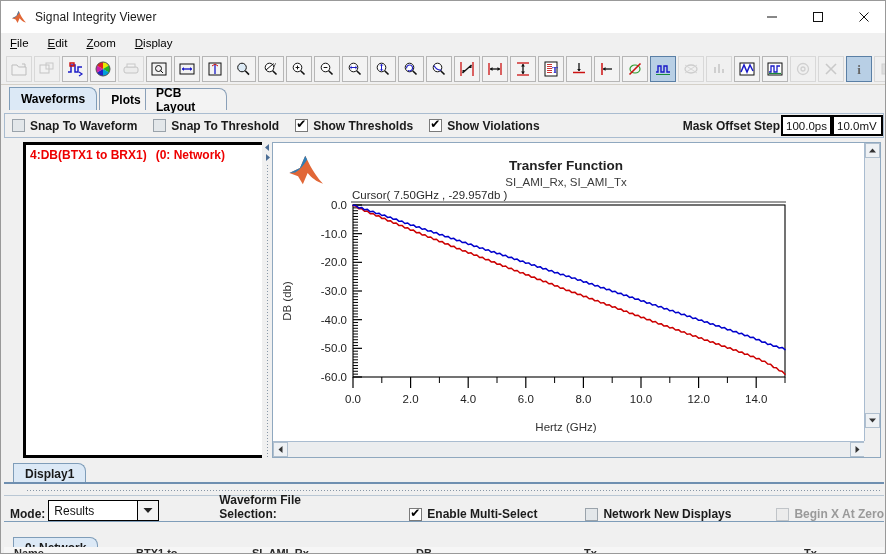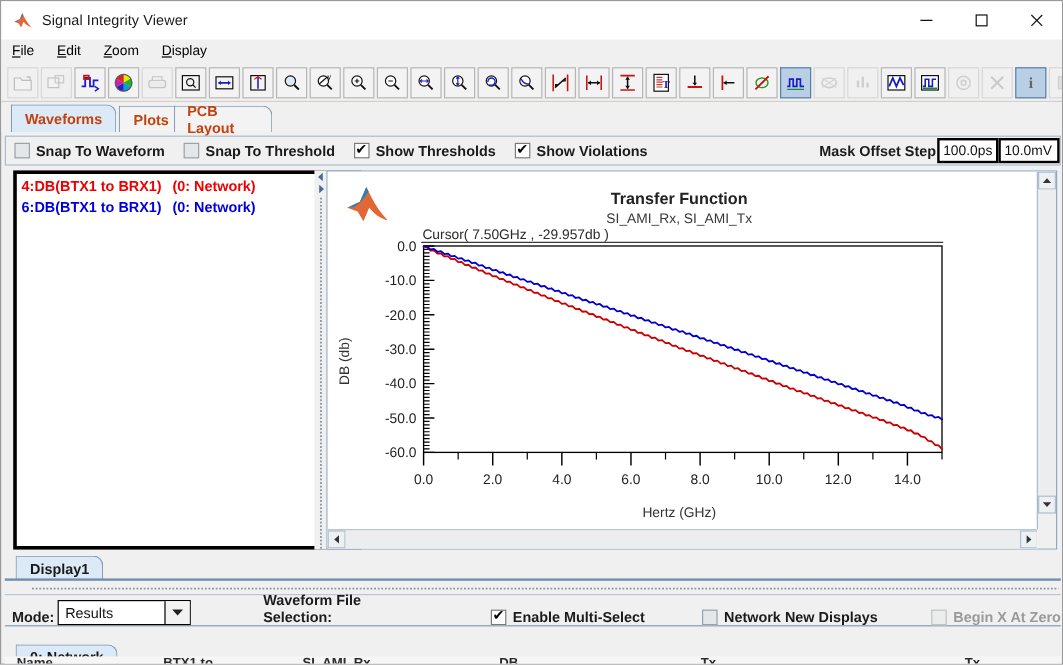--- a/index.html
+++ b/index.html
@@ -76,21 +76,21 @@
   .tabrow {
     position: absolute; left: 0; top: 85px; width: 886px; height: 24px;
     background: #f0f0f0;
   }
   .tab {
     position: absolute; top: 2px; height: 22px;
     background: #f3f3f3;
     border: 1px solid #8aa0b8;
     border-bottom: none;
     border-radius: 0 8px 0 0;
-    font-size: 12px; font-weight: bold; color: #c2410c;
+    font-size: 12px; font-weight: bold; color: #000000;
     display: flex; align-items: center; justify-content: center;
     padding: 0 10px;
   }
   .tab.active { background: #dce9f6; border-color: #7f9db9; top:1px; height:23px; }
 
   
   .optbar {
     position: absolute; left: 3px; top: 112px; width: 880px; height: 25px;
     background: #f0f0f0;
     border: 1px solid #a9bcd0;
@@ -115,21 +115,21 @@
   .maskfield {
     width: 51px; height: 21px; background: #ffffff; border: 2px solid #000;
     font-size: 11.5px; color: #111; display:flex; align-items:center;
     padding-left: 3px; margin-right: 0px;
   }
 
   
   .mid { position: absolute; left: 3px; top: 140px; width: 880px; height: 320px; }
 
   .listpanel {
-    position: absolute; left: 7px; top: 1px; width: 290px; height: 316px;
+    position: absolute; left: 19px; top: 1px; width: 290px; height: 316px;
     background: #ffffff; border: 3px solid #000000;
     overflow: hidden;
   }
   .wfitem { font-size: 12px; font-weight: bold; white-space: nowrap; padding-left: 4px; }
   .wfitem .net { padding-left: 9px; }
 
   .splitter {
     position: absolute; left: 258px; top: 1px; width: 11px; height: 316px;
     background: #f0f0f0;
   }
@@ -532,23 +532,20 @@
       <span class="maskfield">100.0ps</span>
       <span class="maskfield">10.0mV</span>
     </span>
   </div>
 
   <div class="mid">
 
     <div class="listpanel">
       <div class="wfitem" style="margin-top:3px;">
         <span style="color:#ee0000;">4:DB(BTX1 to BRX1)</span><span class="net" style="color:#ee0000;">(0: Network)</span>
-      </div>
-      <div class="wfitem" style="margin-top:4px;">
-        <span style="color:#0000dd;">6:DB(BTX1 to BRX1)</span><span class="net" style="color:#0000dd;">(0: Network)</span>
       </div>
     </div>
 
     <div class="splitter">
       <span class="sp-arrow" style="top:1px;">
         <svg width="9" height="9" viewBox="0 0 9 9">
             <path d="M6 1 L2 4.5 L6 8 Z" fill="#4a6c94"></path>
           </svg>
       </span>
       <span class="sp-arrow" style="top:11px;">

